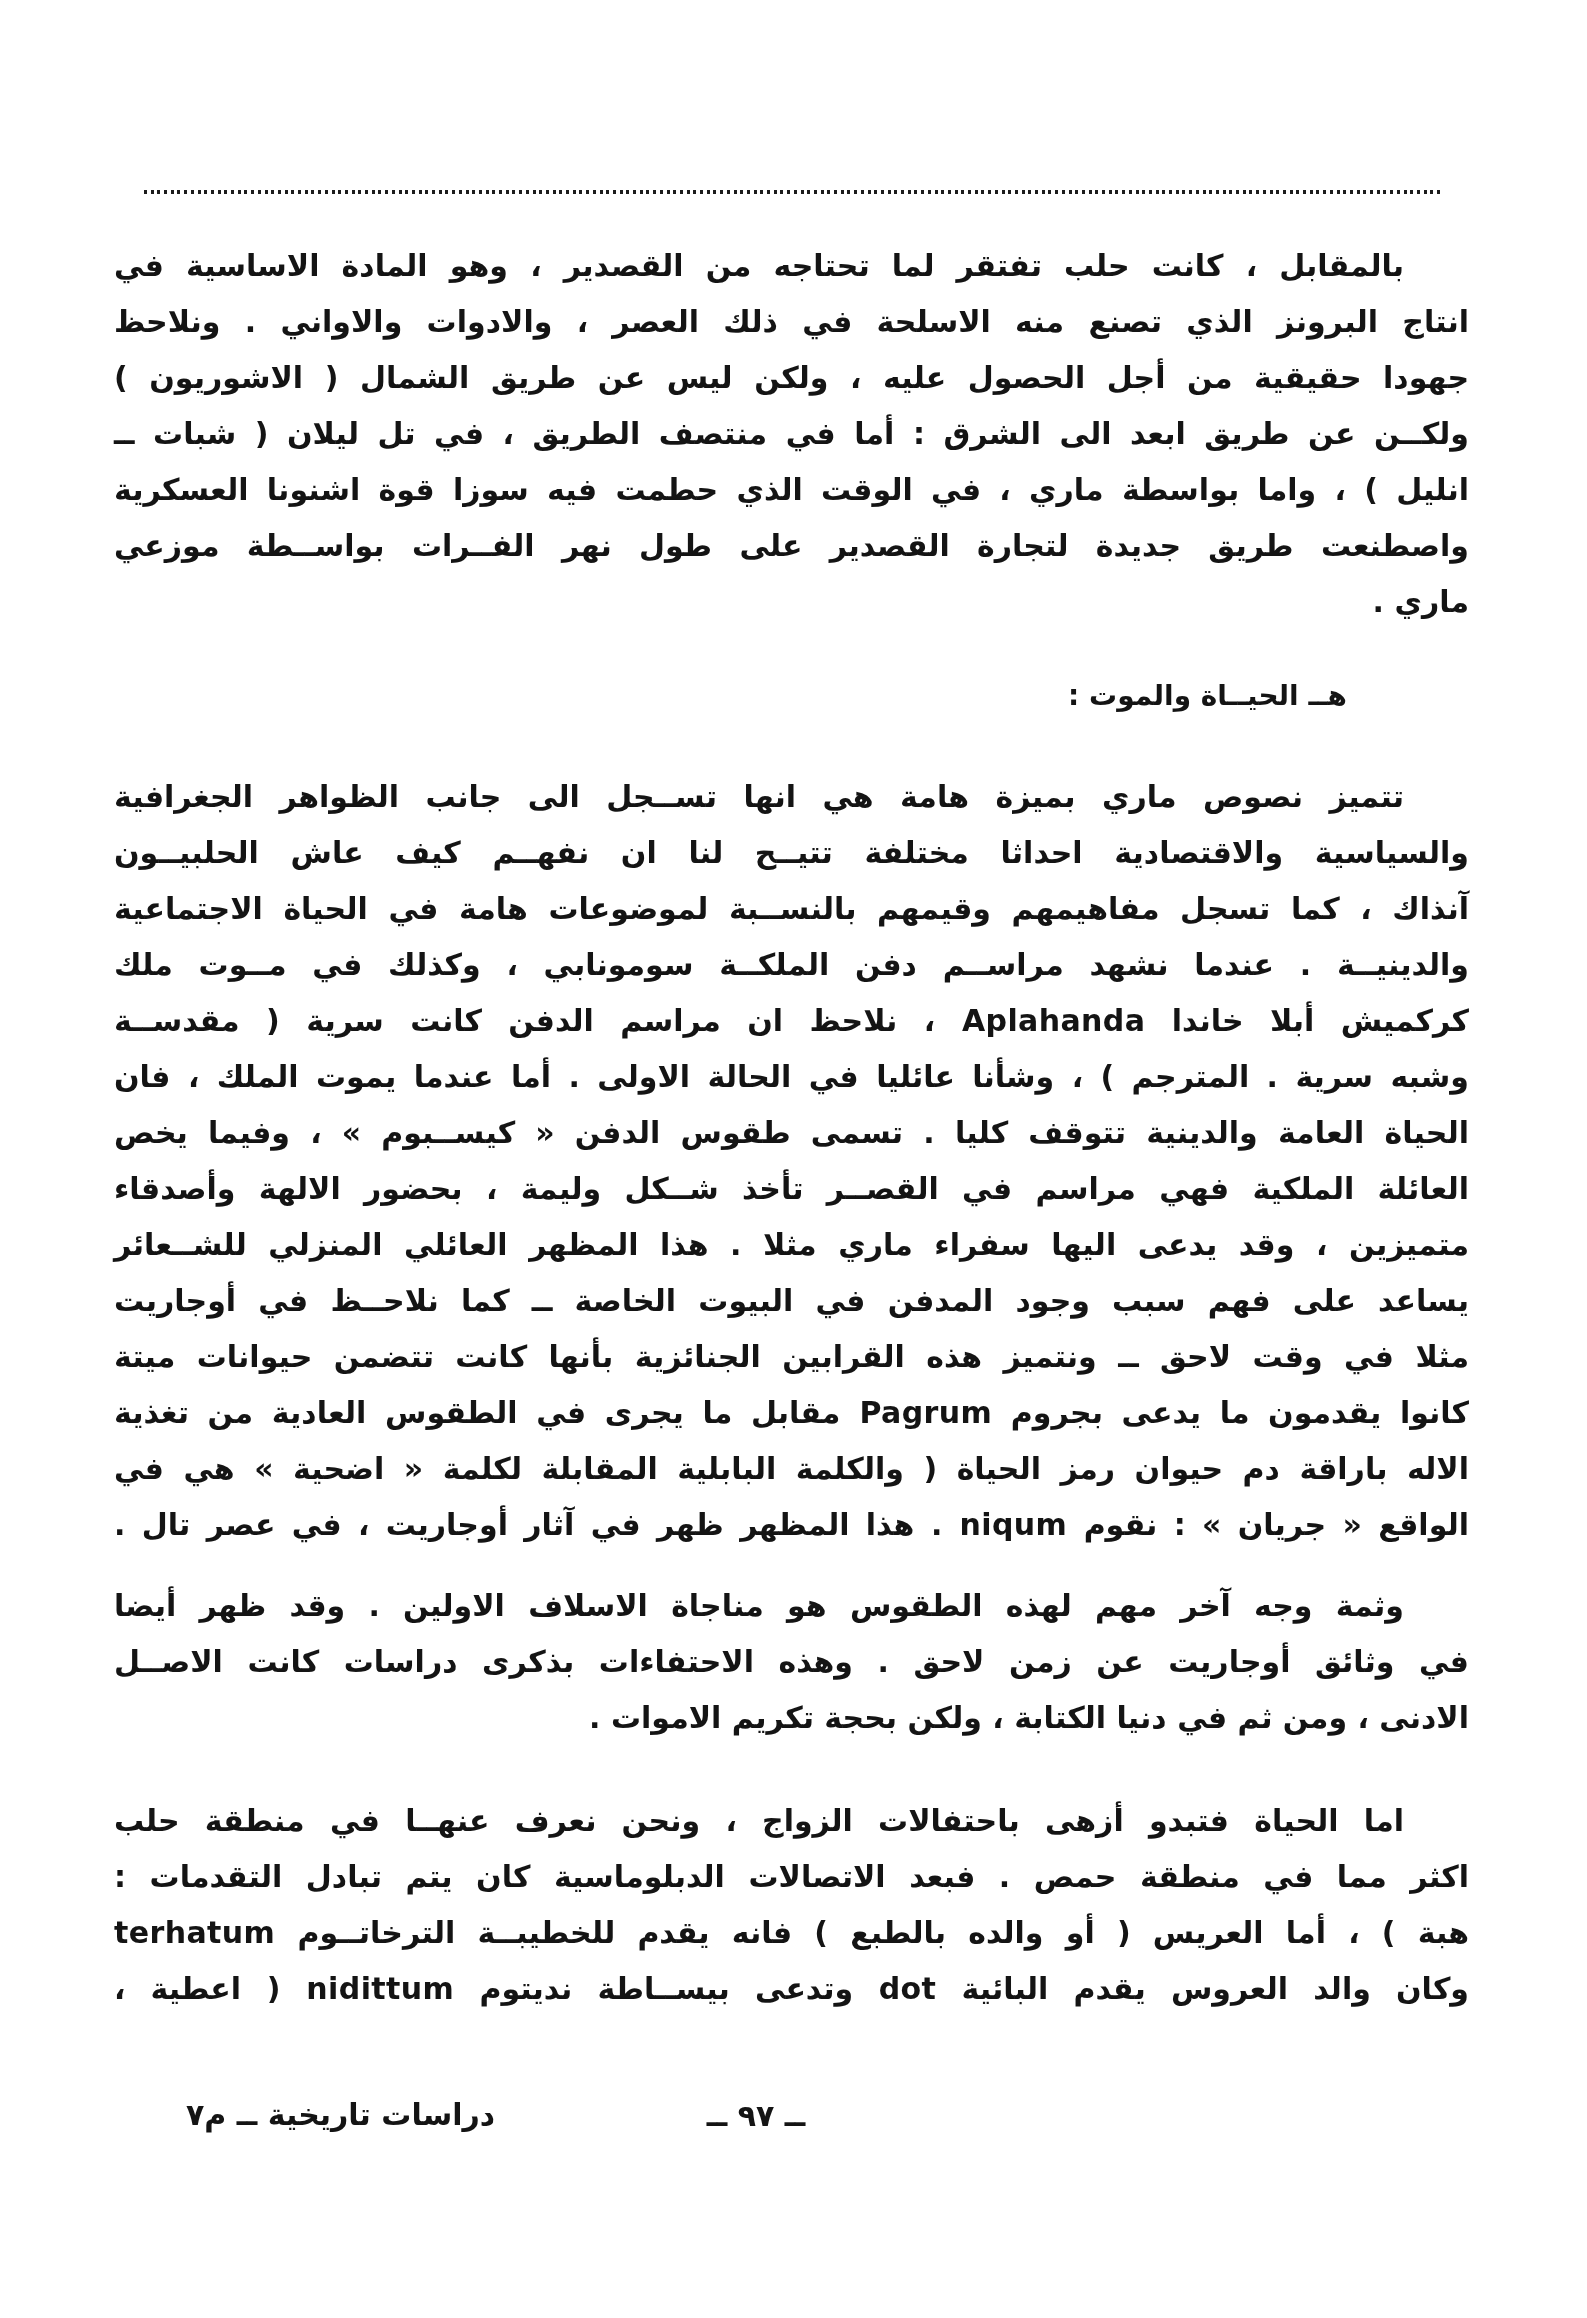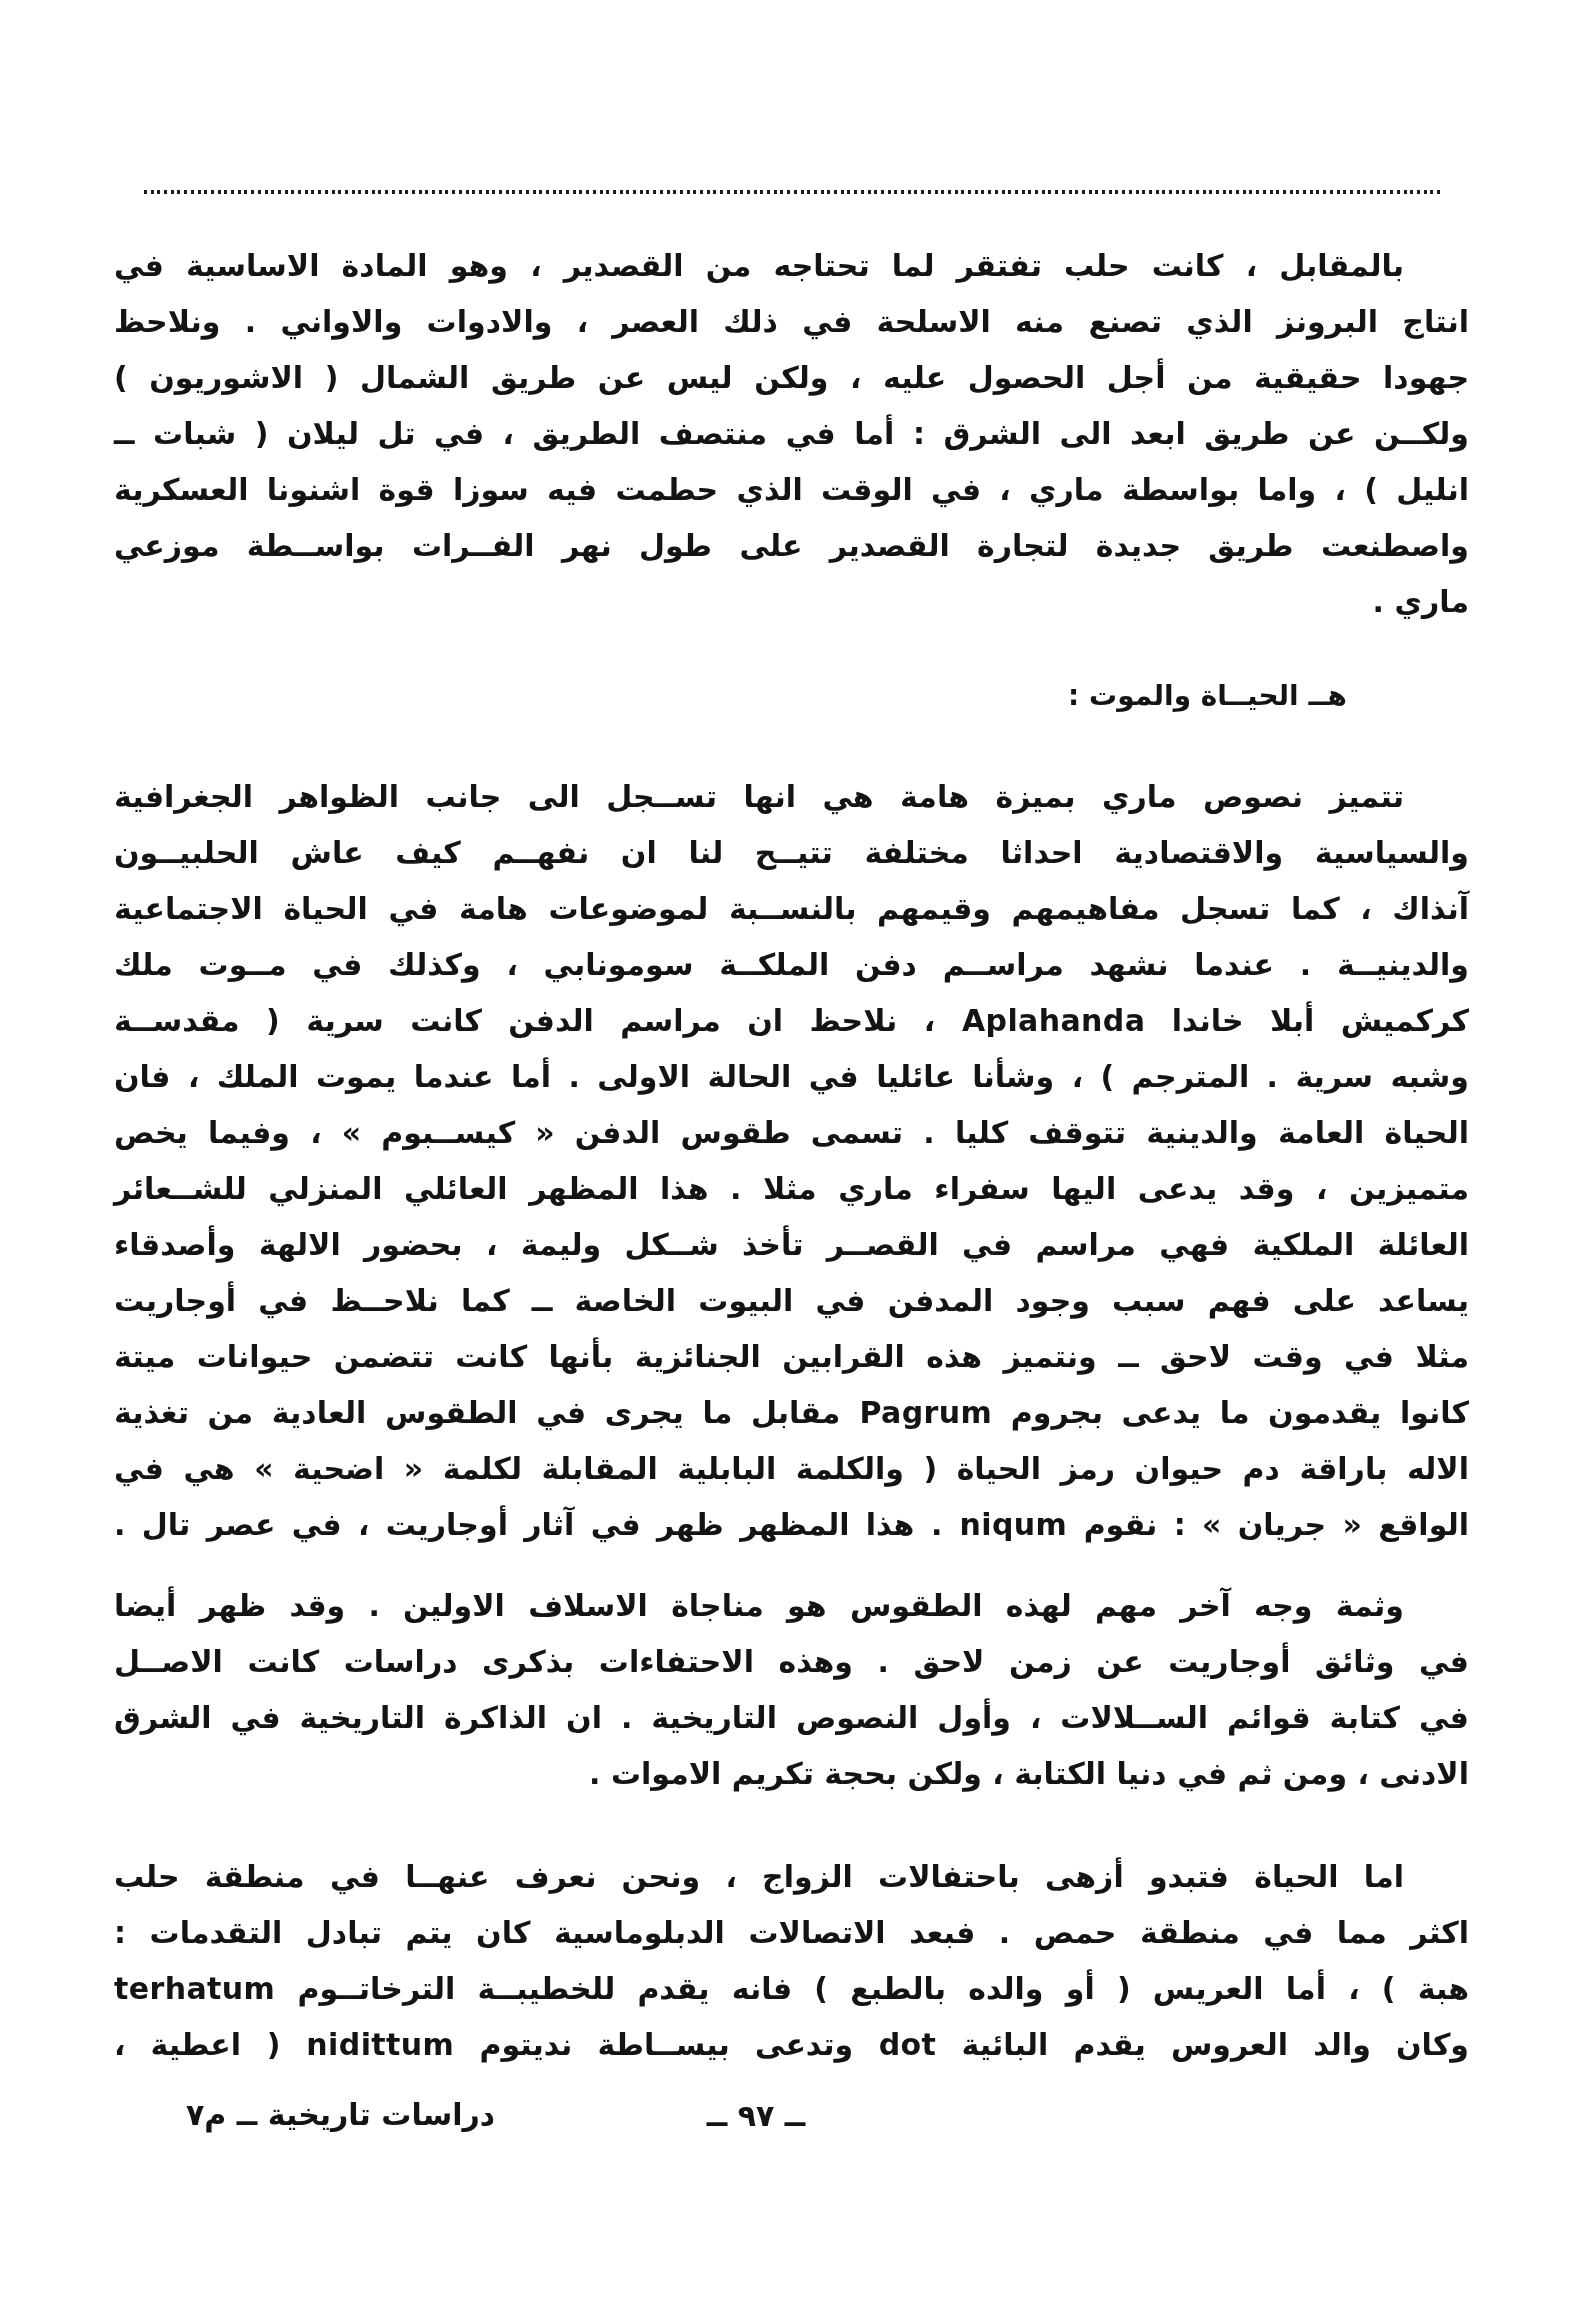--- a/index.html
+++ b/index.html
@@ -94,33 +94,32 @@
     <div class="heading">هــ الحيــاة والموت :</div>
 
     <div class="para para-2">
       <div class="line indent">تتميز نصوص ماري بميزة هامة هي انها تســجل الى جانب الظواهر الجغرافية</div>
       <div class="line">والسياسية والاقتصادية احداثا مختلفة تتيــح لنا ان نفهــم كيف عاش الحلبيــون</div>
       <div class="line">آنذاك ، كما تسجل مفاهيمهم وقيمهم بالنســبة لموضوعات هامة في الحياة الاجتماعية</div>
       <div class="line">والدينيــة . عندما نشهد مراســم دفن الملكــة سومونابي ، وكذلك في مــوت ملك</div>
       <div class="line">كركميش أبلا خاندا Aplahanda ، نلاحظ ان مراسم الدفن كانت سرية ( مقدســة</div>
       <div class="line">وشبه سرية . المترجم ) ، وشأنا عائليا في الحالة الاولى . أما عندما يموت الملك ، فان</div>
       <div class="line">الحياة العامة والدينية تتوقف كليا . تسمى طقوس الدفن « كيســبوم » ، وفيما يخص</div>
+      <div class="line">العائلة الملكية فهي مراسم في القصــر تأخذ شــكل وليمة ، بحضور الالهة وأصدقاء</div>
       <div class="line">متميزين ، وقد يدعى اليها سفراء ماري مثلا . هذا المظهر العائلي المنزلي للشــعائر</div>
-      <div class="line">العائلة الملكية فهي مراسم في القصــر تأخذ شــكل وليمة ، بحضور الالهة وأصدقاء</div>
       <div class="line">يساعد على فهم سبب وجود المدفن في البيوت الخاصة ــ كما نلاحــظ في أوجاريت</div>
       <div class="line">مثلا في وقت لاحق ــ ونتميز هذه القرابين الجنائزية بأنها كانت تتضمن حيوانات ميتة</div>
       <div class="line">كانوا يقدمون ما يدعى بجروم Pagrum مقابل ما يجرى في الطقوس العادية من تغذية</div>
       <div class="line">الاله باراقة دم حيوان رمز الحياة ( والكلمة البابلية المقابلة لكلمة « اضحية » هي في</div>
       <div class="line">الواقع « جريان » : نقوم niqum . هذا المظهر ظهر في آثار أوجاريت ، في عصر تال .</div>
     </div>
 
     <div class="para para-3">
       <div class="line indent">وثمة وجه آخر مهم لهذه الطقوس هو مناجاة الاسلاف الاولين . وقد ظهر أيضا</div>
       <div class="line">في وثائق أوجاريت عن زمن لاحق . وهذه الاحتفاءات بذكرى دراسات كانت الاصــل</div>
-      <div class="line">في كتابة قوائم الســلالات ، وأول النصوص التاريخية . ان الذاكرة التاريخية في الشرق</div>
       <div class="line short">الادنى ، ومن ثم في دنيا الكتابة ، ولكن بحجة تكريم الاموات .</div>
     </div>
 
     <div class="para para-4">
       <div class="line indent">اما الحياة فتبدو أزهى باحتفالات الزواج ، ونحن نعرف عنهــا في منطقة حلب</div>
       <div class="line">اكثر مما في منطقة حمص . فبعد الاتصالات الدبلوماسية كان يتم تبادل التقدمات :</div>
       <div class="line">هبة ) ، أما العريس ( أو والده بالطبع ) فانه يقدم للخطيبــة الترخاتــوم terhatum</div>
       <div class="line">وكان والد العروس يقدم البائية dot وتدعى بيســاطة نديتوم nidittum ( اعطية ،</div>
     </div>
 

